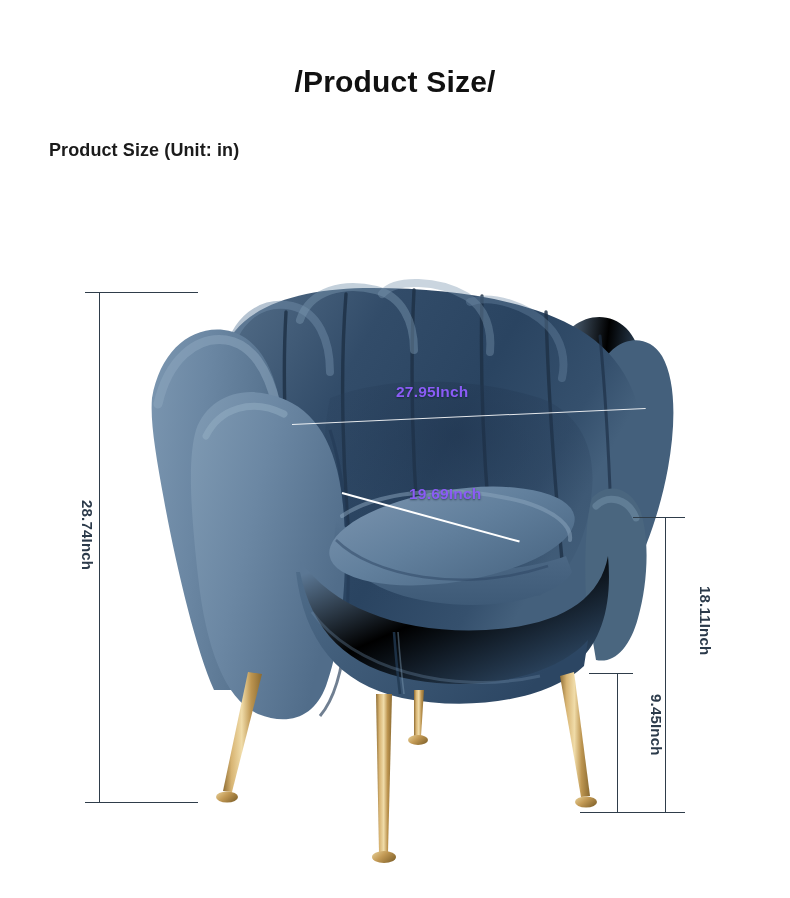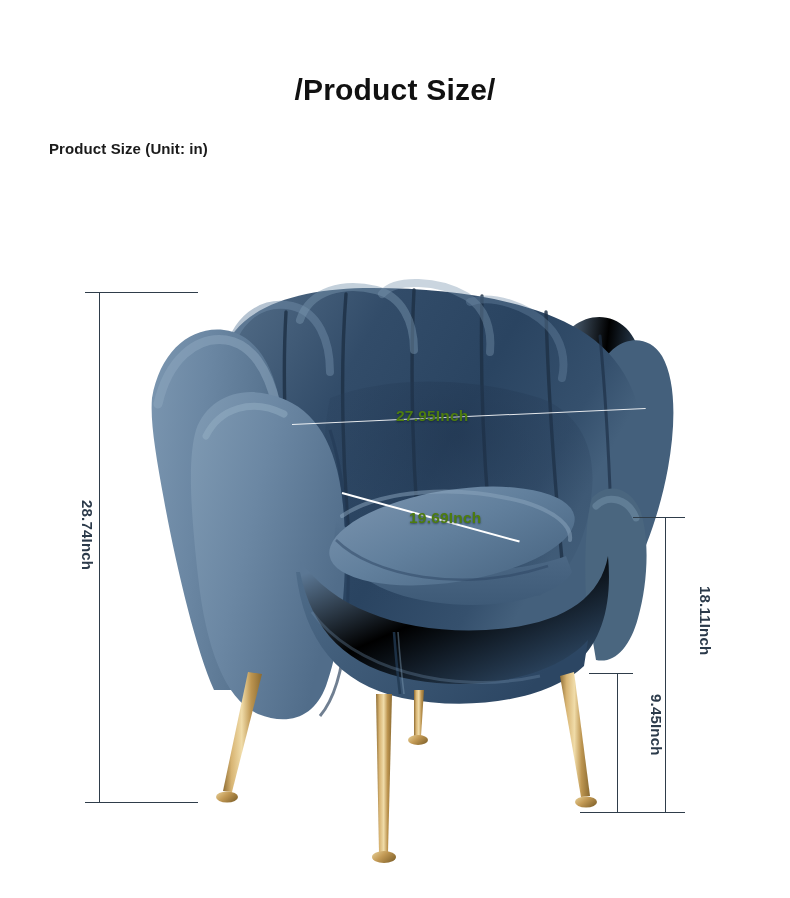--- a/index.html
+++ b/index.html
@@ -17,34 +17,34 @@
     width: 790px;
     height: 898px;
     background: #ffffff;
     overflow: hidden;
   }
 
   
   #page-title {
     position: absolute;
     left: 0;
-    top: 72px;
+    top: 64px;
     width: 790px;
     text-align: center;
     font-size: 30px;
     font-weight: bold;
     letter-spacing: 0.2px;
     color: #111111;
     line-height: 1.2;
   }
   #subtitle {
     position: absolute;
     left: 49px;
     top: 140px;
-    font-size: 15px;
+    font-size: 18px;
     font-weight: 600;
     color: #1b1b1b;
     letter-spacing: 0.1px;
   }
 
   
   .dim-v {
     position: absolute;
     width: 0;
     border-left: 1.6px solid #2f3d4a;
@@ -75,25 +75,24 @@
   .measure-line.thin {
     border-top: 1.4px solid rgba(255,255,255,0.88);
   }
   .measure-line.bright {
     border-top: 2px solid #ffffff;
   }
   .measure-label {
     position: absolute;
     font-size: 15.5px;
     font-weight: bold;
-    color: #4d7c0f;
+    color: #8b5cf6;
     white-space: nowrap;
     text-shadow: 0 1px 2px rgba(10,22,38,0.55);
     letter-spacing: 0.2px;
-    margin-top: 24px;
   }
 
   
   #chair {
     position: absolute;
     left: 0;
     top: 0;
     width: 790px;
     height: 898px;
   }

